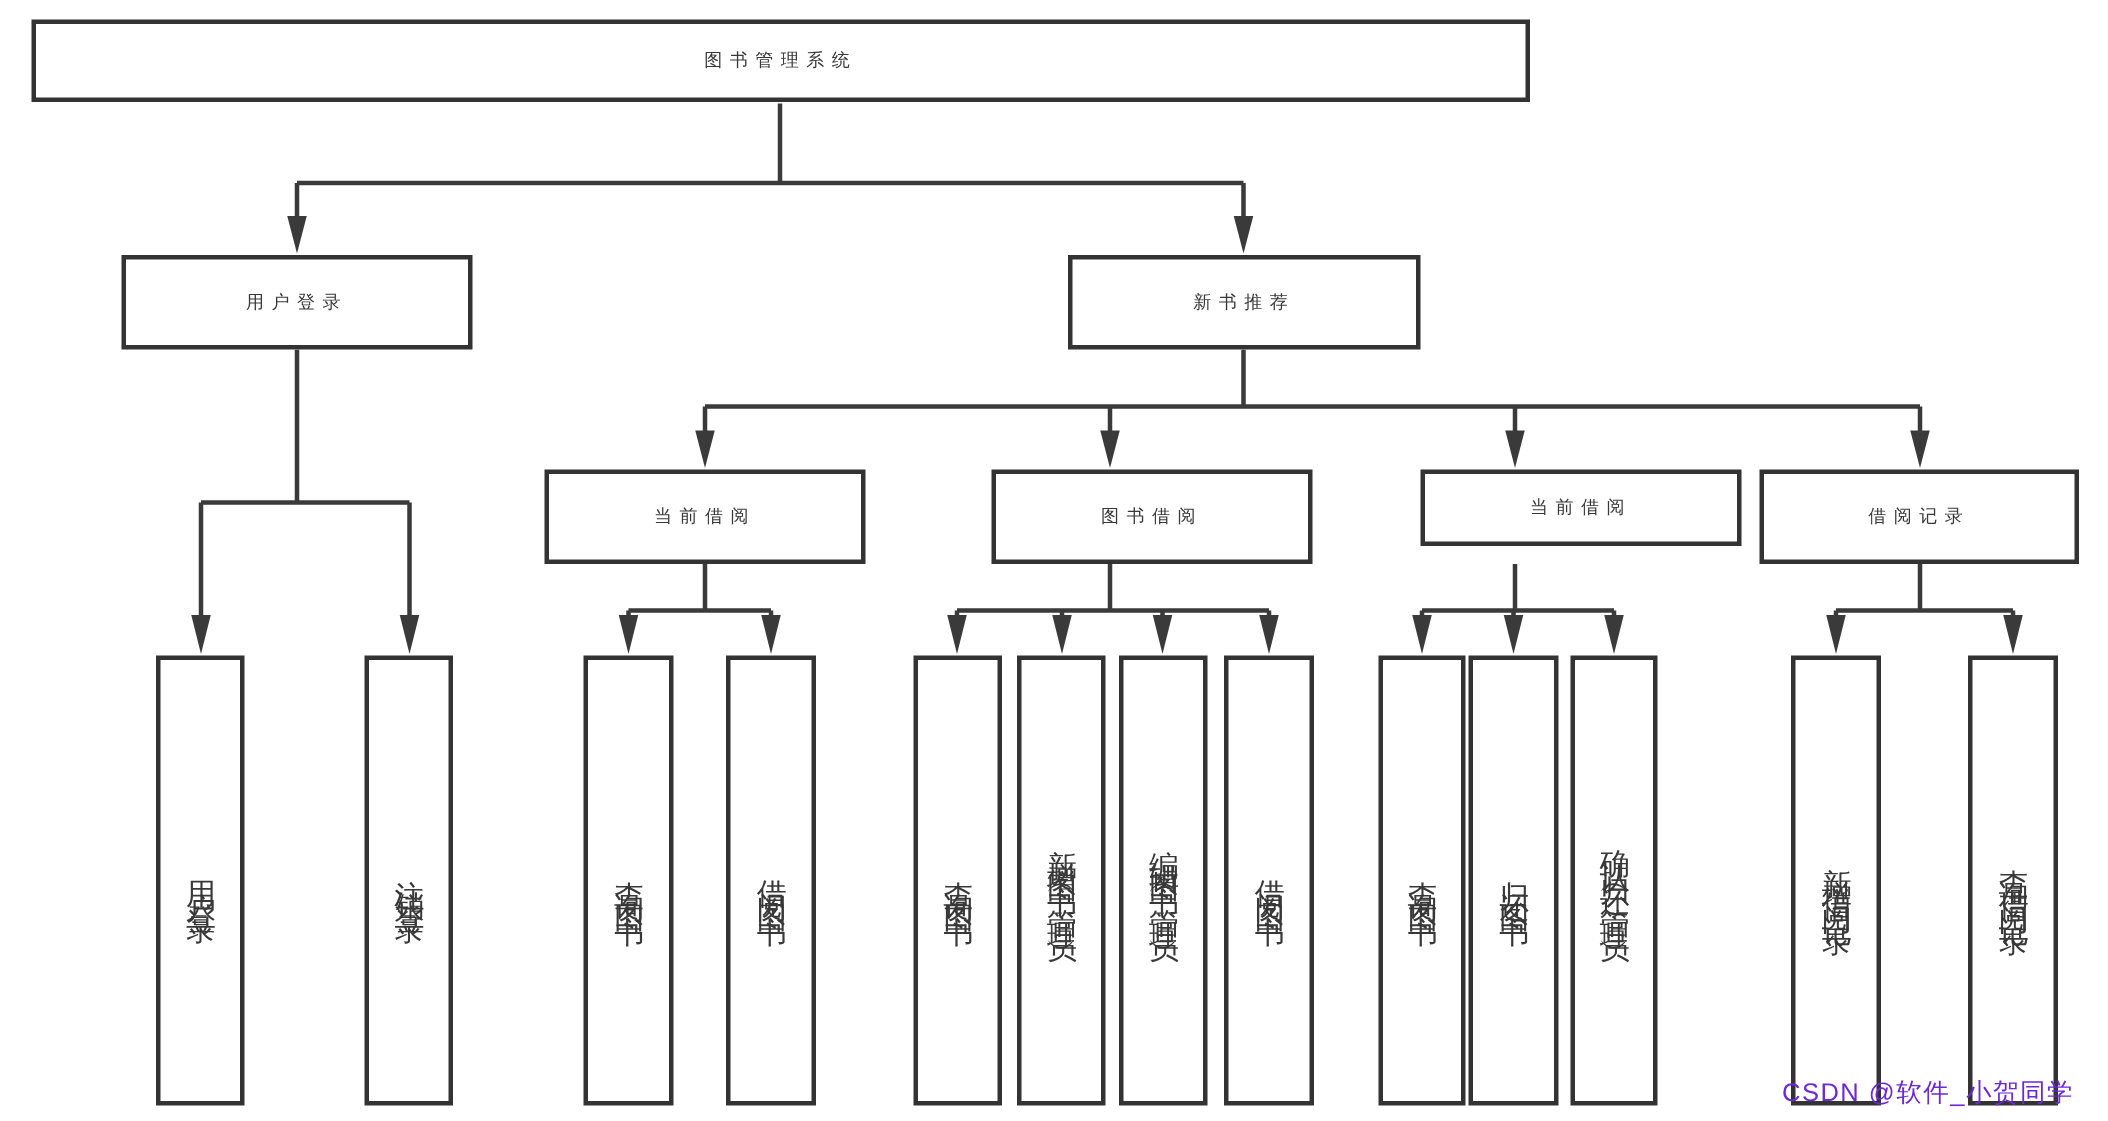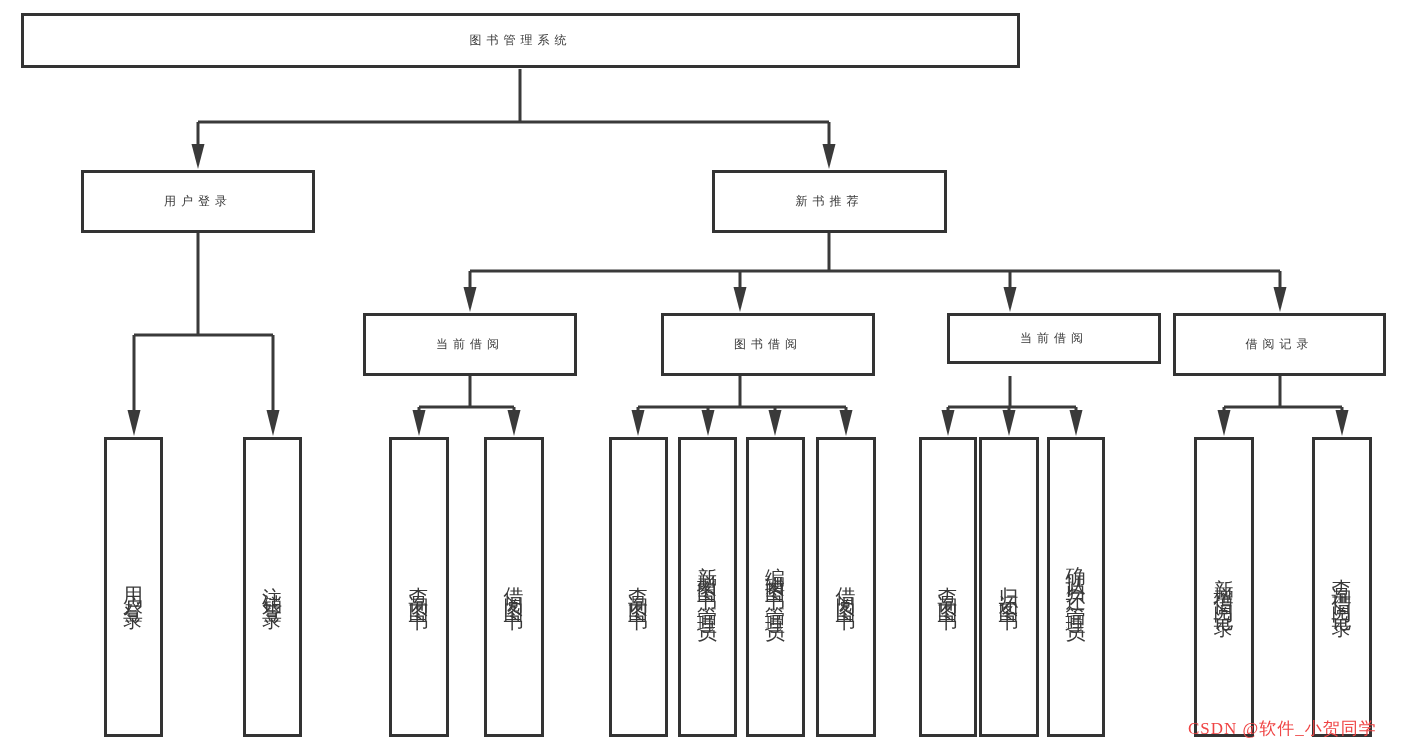--- a/index.html
+++ b/index.html
@@ -14,21 +14,21 @@
     position:absolute;box-sizing:border-box;background:#ffffff;border:3px solid #333333;
     display:flex;align-items:center;justify-content:center;
   }
   .h span{font-size:12px;letter-spacing:5px;white-space:nowrap;}
   .v span{
     writing-mode:vertical-rl;text-orientation:mixed;
     font-size:20px;letter-spacing:8px;line-height:1;white-space:nowrap;
   }
   #watermark{
     position:absolute;left:1188px;top:717px;z-index:10;
-    font-size:17px;letter-spacing:1px;color:#ef4444;white-space:nowrap;font-family:Liberation Serif, serif;
+    font-size:17px;letter-spacing:1px;color:#6d28d9;white-space:nowrap;
   }
 </style>
 </head>
 <body>
 
 <div id="canvas">
 
   <svg id="connectors" viewBox="0 0 1405 747" xmlns="http://www.w3.org/2000/svg">
     <path d="M520 69 V122 M198 122 H829 M198 122 V146 M829 122 V146"></path>
     <path d="M198 233 V335 M134 335 H273 M134 335 V412 M273 335 V412"></path>

